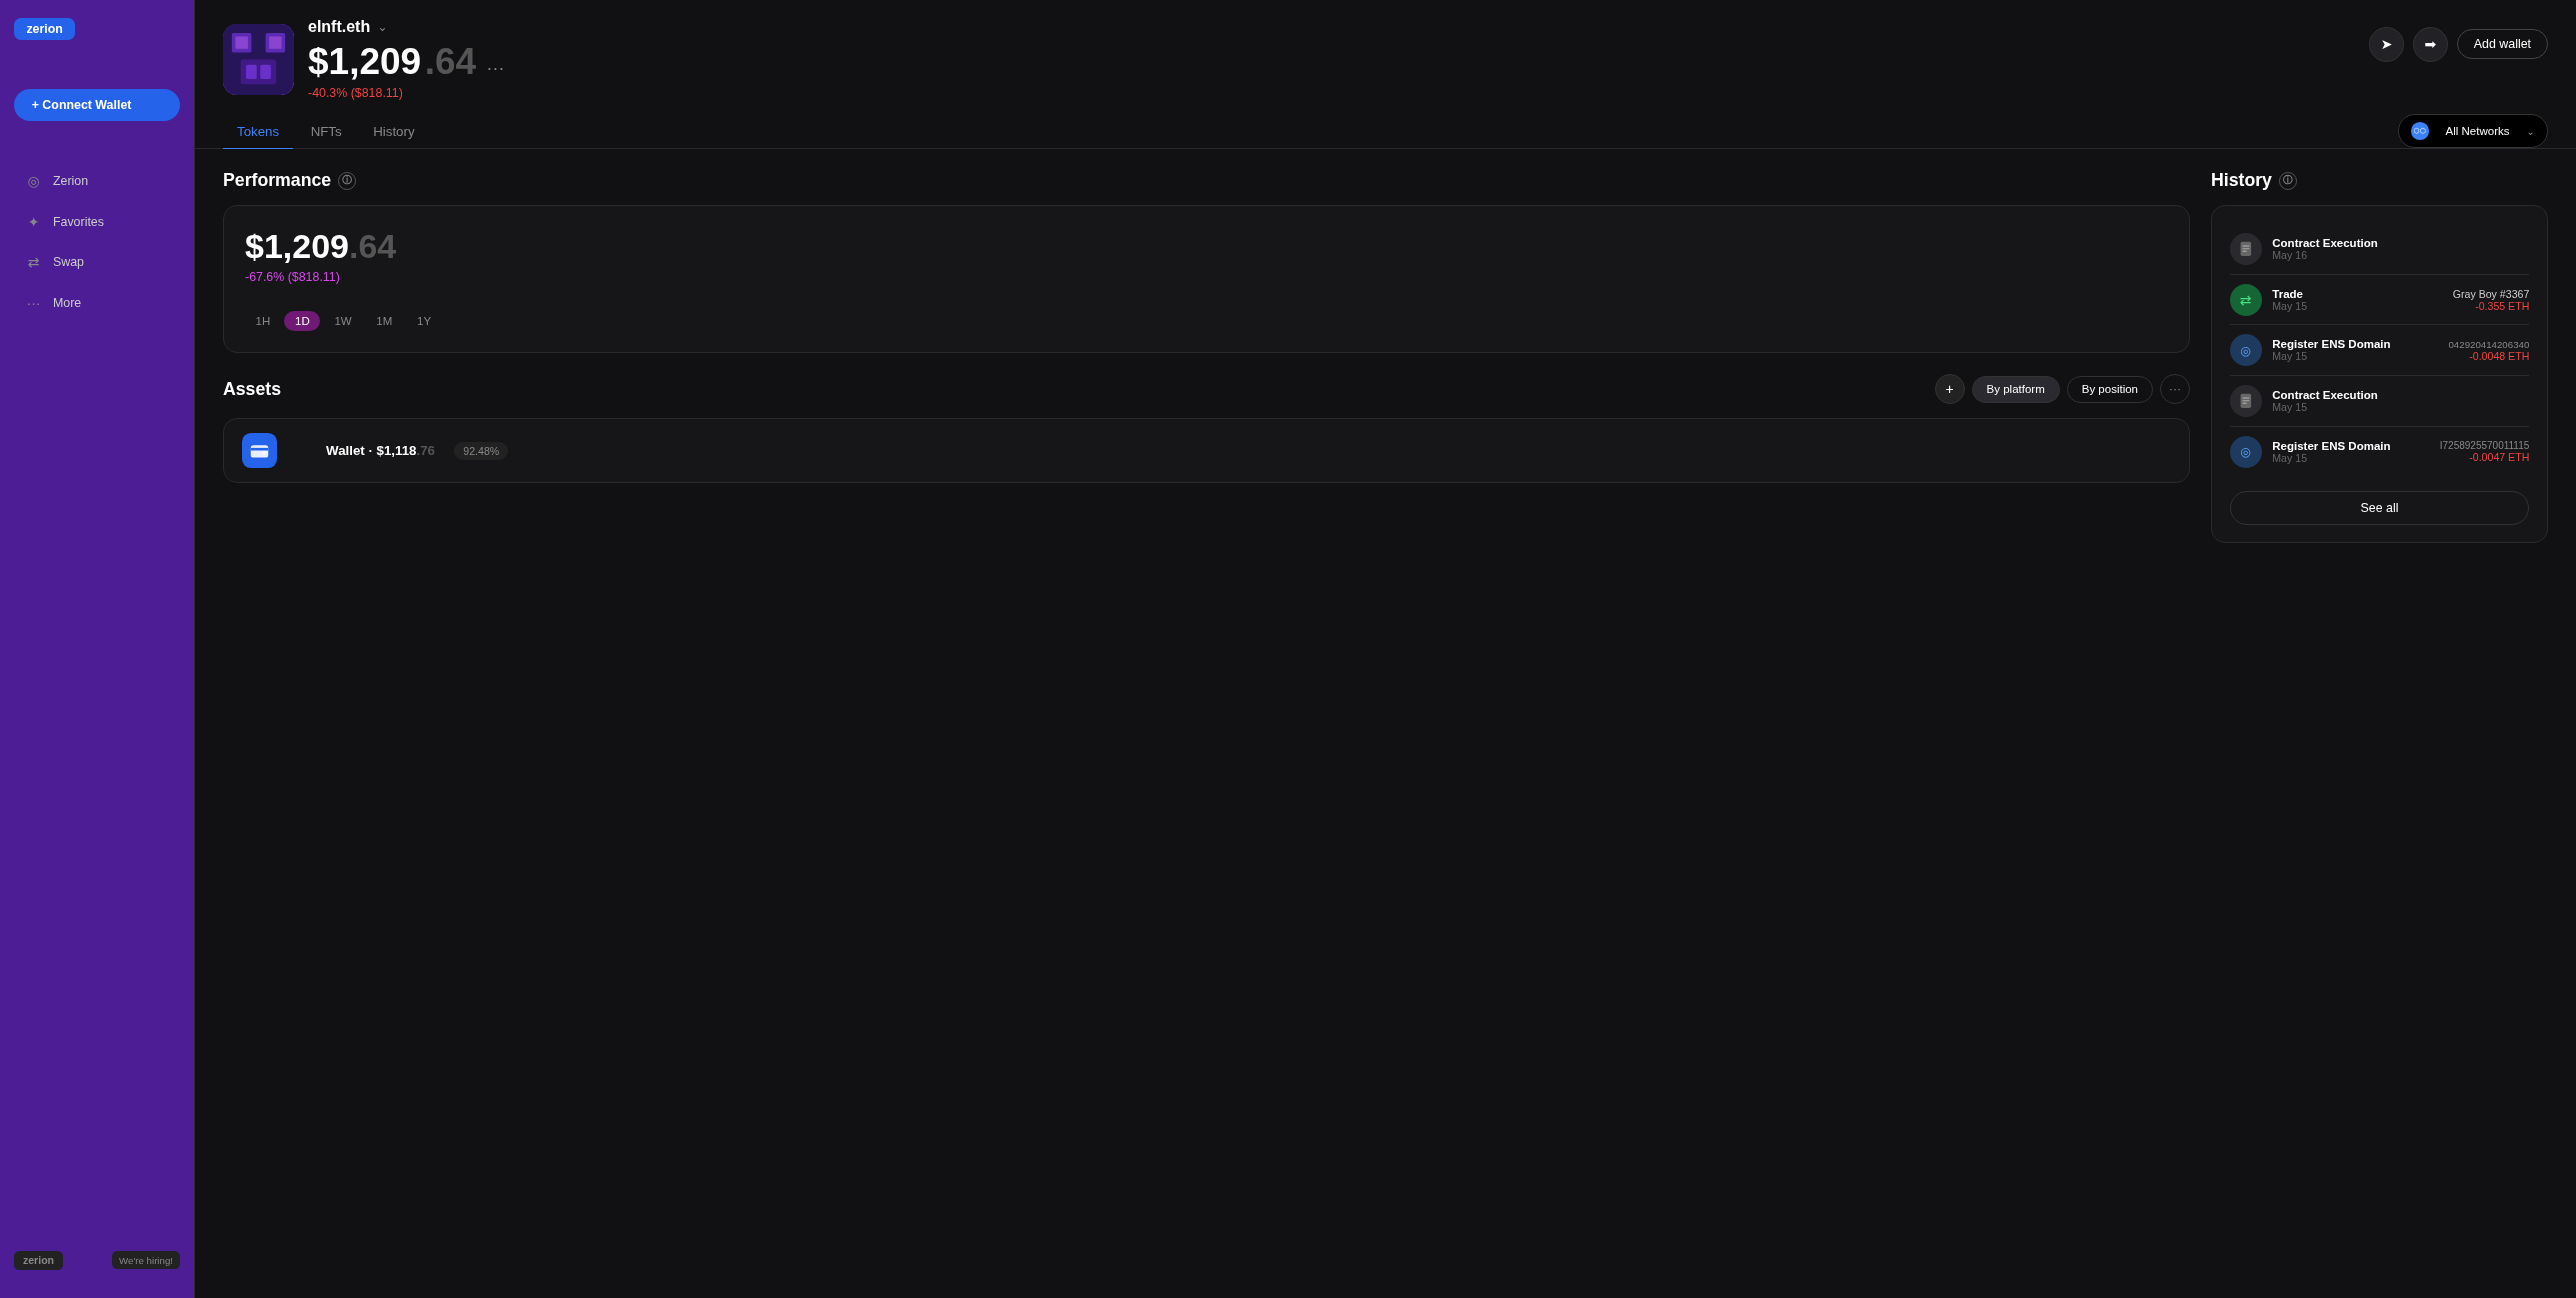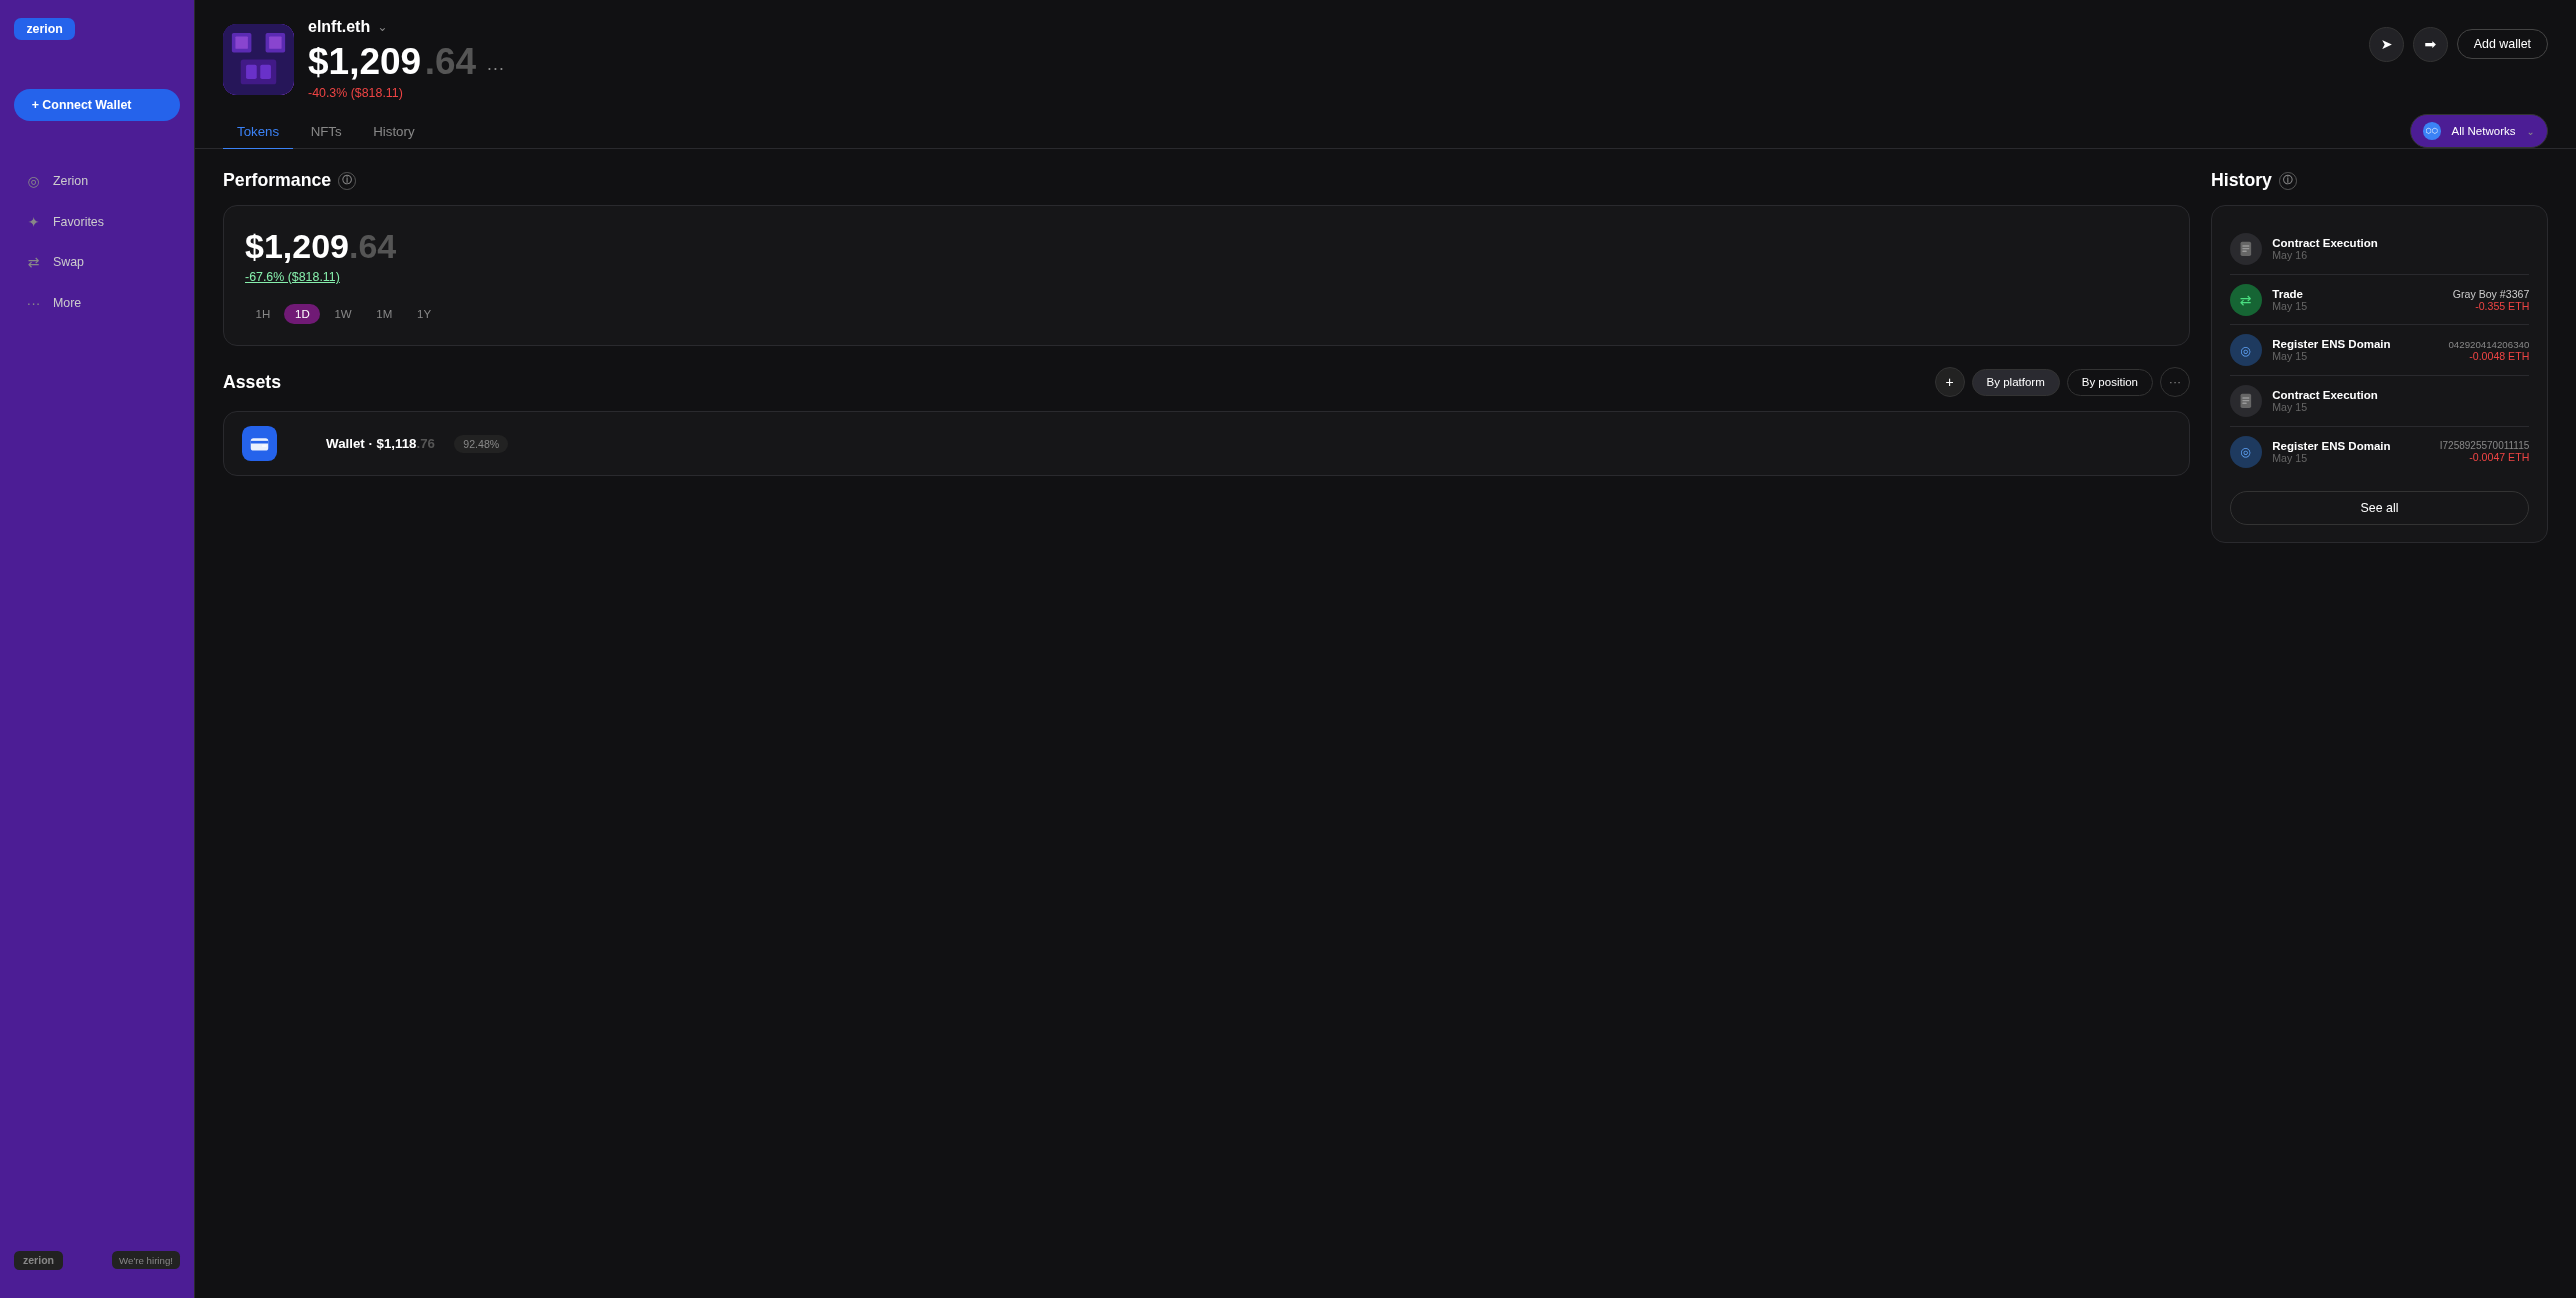--- a/index.html
+++ b/index.html
@@ -241,22 +241,22 @@
       border-bottom: 1.8px solid transparent;
       margin-bottom: -0.9px;
     }
     .tab.active {
       color: #3b82f6;
       border-bottom-color: #3b82f6;
     }
     .network-selector {
       display: flex;
       align-items: center;
-      gap: 11px;
-      background: #4c1d95;
+      gap: 17px;
+      background: #000000;
       border: 0.9px solid #333;
       border-radius: 17.7px;
       padding: 7px 12.4px;
       font-size: 11.5px;
       cursor: pointer;
       color: #fff;
     }
     .network-icon {
       width: 17.7px;
       height: 17.7px;
@@ -301,21 +301,21 @@
       border-radius: 14px;
       padding: 21px;
       border: 0.9px solid #2a2a2e;
     }
     .chart-value-large {
       font-size: 34px;
       font-weight: 700;
     }
     .chart-value-large .whole { color: #fff; }
     .chart-value-large .dec { color: #555; }
-    .chart-change-neg { color: #86efac; font-size: 12.4px; margin-top: 3.5px; margin-bottom: 20px; text-decoration: underline; }
+    .chart-change-neg { color: #d946ef; font-size: 12.4px; margin-top: 3.5px; margin-bottom: 27px; }
 
     
     .chart-container {
       position: relative;
       width: 100%;
       height: 213px;
     }
     .chart-svg {
       width: 100%;
       height: 100%;

